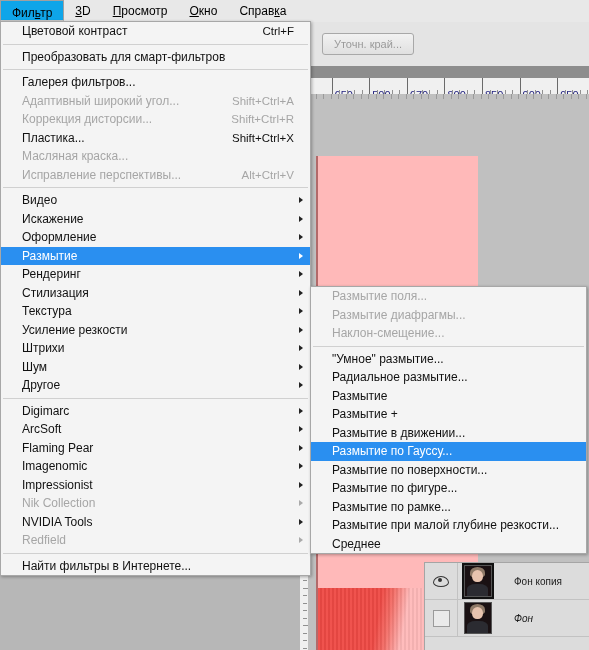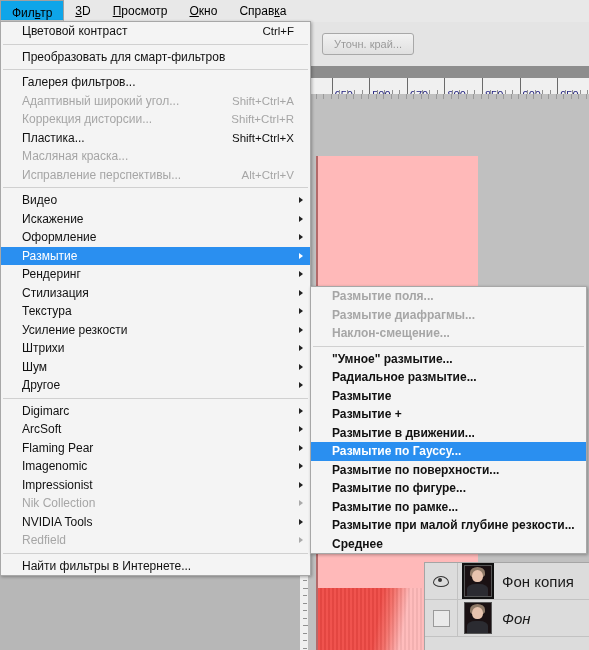--- a/index.html
+++ b/index.html
@@ -42,41 +42,41 @@
   .eye-cell{width:32px;height:36px;display:flex;align-items:center;justify-content:center;border-right:1px solid #c2c2c2;}
   .eye{width:14px;height:9px;border-radius:50% 50% 50% 50%/60% 60% 40% 40%;
       border:1.4px solid #333;position:relative;}
   .eye::after{content:"";position:absolute;left:4.4px;top:1.6px;width:4px;height:4px;border-radius:50%;background:#333;}
   .eye-empty{width:15px;height:15px;border:1px solid #9a9a9a;background:#eaeaea;}
   .thumb{width:26px;height:30px;margin-left:6px;position:relative;background:#1a1113;border:1px solid #555;overflow:hidden;flex:none;}
   .thumb.sel{outline:2px solid #111;outline-offset:0;}
   .th-face{position:absolute;left:7px;top:4px;width:11px;height:12px;border-radius:50% 50% 45% 45%;background:#e7c3ae;}
   .th-hair{position:absolute;left:5px;top:1px;width:15px;height:11px;border-radius:50% 50% 35% 35%;background:#8e7a68;}
   .th-body{position:absolute;left:2px;bottom:0;width:21px;height:12px;border-radius:40% 40% 0 0;background:#2b2b31;}
-  .layer-name{margin-left:10px;font-size:15px;color:#1a1a1a;}
+  .layer-name{margin-left:22px;font-size:10px;color:#1a1a1a;}
   .layer-name.italic{font-style:italic;}
   .panel-foot{height:14px;background:#dcdcdc;}
 
   
   .watermark{position:absolute;left:118px;top:294px;font-size:45px;font-weight:bold;
       letter-spacing:2px;color:rgba(120,120,120,.16);white-space:nowrap;
       font-family:"Liberation Sans",sans-serif;pointer-events:none;}
 
   
   .menubar{position:absolute;left:0;top:0;height:21px;display:flex;align-items:stretch;
       font-size:12px;color:#000;z-index:40;}
   .menubar-item{padding:0 11px;display:flex;align-items:center;white-space:nowrap;}
   .menubar-item.active{background:#0ea5e9;border:1px solid #a0a0a0;border-bottom-color:#c8c8c8;align-items:flex-end;}
   .acc{text-decoration:underline;}
 
   
   .menu{position:absolute;background:#f4f4f4;border:1px solid #a7a7a7;
       box-shadow:1px 1px 3px rgba(0,0,0,.30);z-index:60;font-size:12px;color:#111;}
   .menu-main{left:0;top:21px;width:309px;}
-  .menu-sub{left:310px;top:286px;width:275px;font-weight:bold;}
+  .menu-sub{left:310px;top:286px;width:275px;}
   .mi{position:relative;height:18.5px;line-height:18.5px;padding:0 10px 0 21px;white-space:nowrap;}
   .mi.dis{color:#a6a6a6;}
   .mi.hl{background:#2a8ff0;color:#fff;}
   .mi .sc{position:absolute;right:16px;top:0;font-size:11.5px;}
   .mi.dis .sc{color:#a6a6a6;}
   .arrow{position:absolute;right:7px;top:6px;width:0;height:0;
       border-left:4px solid #222;border-top:3.5px solid transparent;border-bottom:3.5px solid transparent;}
   .mi.hl .arrow{border-left-color:#fff;}
   .mi.dis .arrow{border-left-color:#aaa;}
   .sep{height:1px;background:#d0d0d0;margin:3px 2px;}

